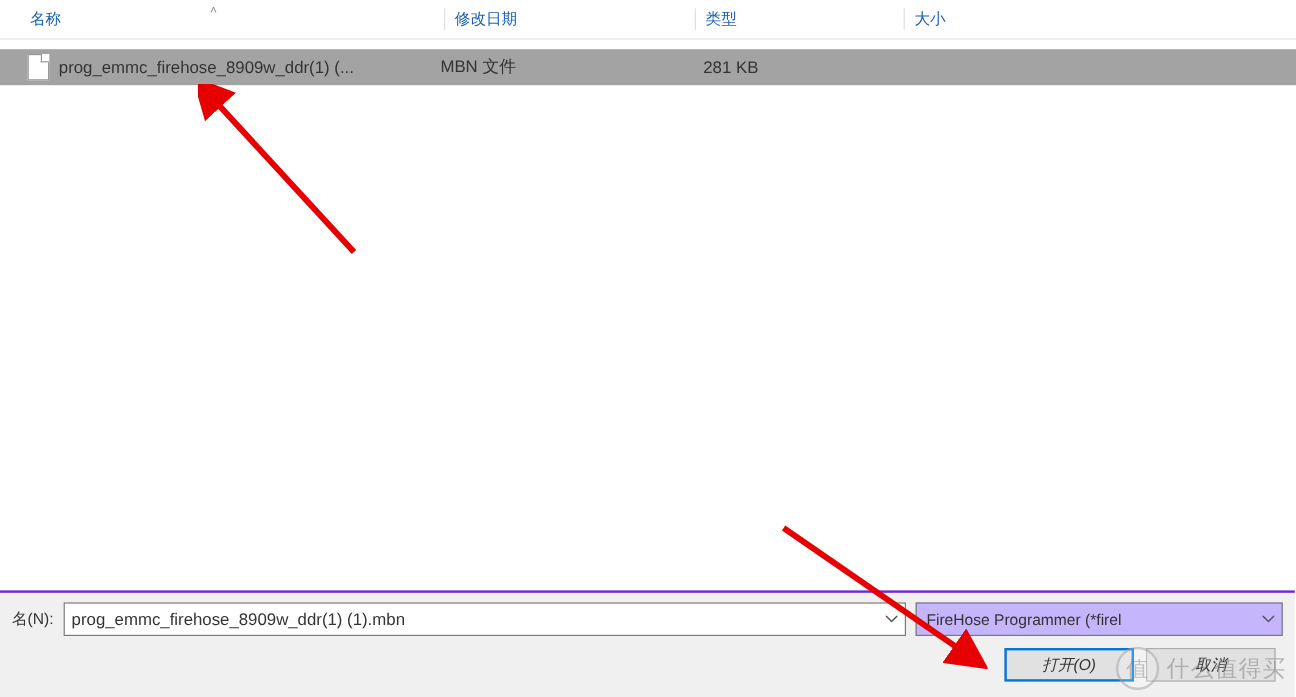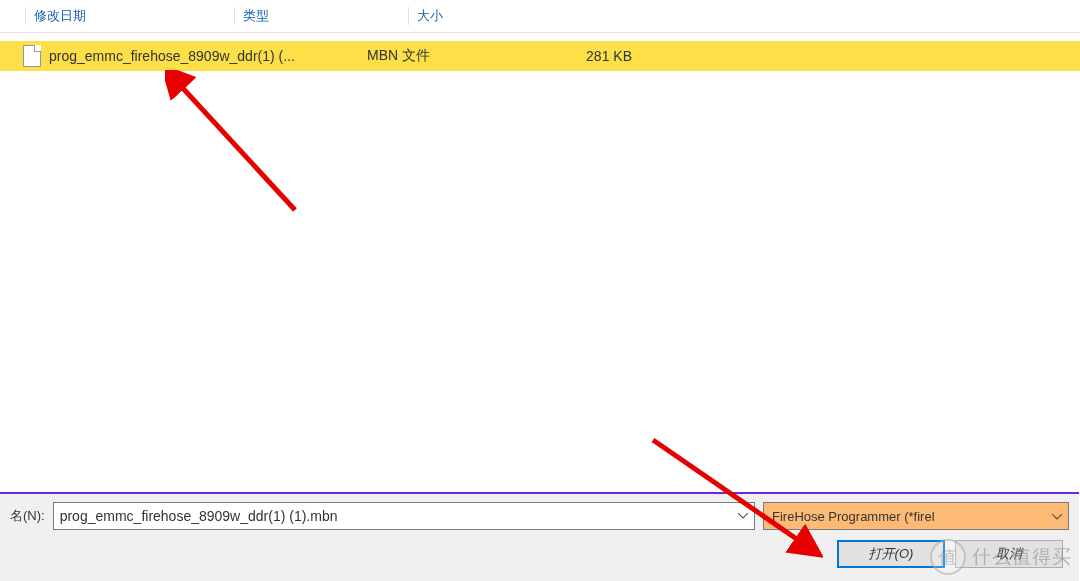--- a/index.html
+++ b/index.html
@@ -61,21 +61,21 @@
       padding-top: 8px;
     }
     .file-row {
       display: flex;
       align-items: center;
       height: 30px;
       padding-left: 23px;
       font-size: 14px;
     }
     .file-row.selected {
-      background: #fde047;
+      background: #a3a3a3;
     }
     .file-icon {
       width: 18px;
       height: 22px;
       border: 1px solid #999;
       background: #fff;
       margin-right: 8px;
       position: relative;
       flex-shrink: 0;
     }
@@ -155,21 +155,21 @@
       display: flex;
       align-items: center;
       justify-content: center;
       cursor: pointer;
       color: #555;
     }
     .filetype-select {
       width: 306px;
       height: 28px;
       border: 1px solid #7a7a7a;
-      background: #fdba74;
+      background: #c4b5fd;
       padding: 0 22px 0 8px;
       font-size: 13px;
       font-family: inherit;
       color: #333;
       position: relative;
       display: flex;
       align-items: center;
       cursor: pointer;
       white-space: nowrap;
       overflow: hidden;
@@ -239,20 +239,24 @@
       margin-right: 6px;
       font-size: 18px;
       color: #999;
       background: rgba(255,255,255,0.4);
     }
   </style>
 </head>
 <body>
 
 <div class="header-row">
+  <div class="col-name">
+    <span>名称</span>
+    <span class="sort-arrow">˄</span>
+  </div>
   <span class="col-sep"></span>
   <div class="col-date">
     <span>修改日期</span>
   </div>
   <span class="col-sep"></span>
   <div class="col-type">
     <span>类型</span>
   </div>
   <span class="col-sep"></span>
   <div class="col-size">

